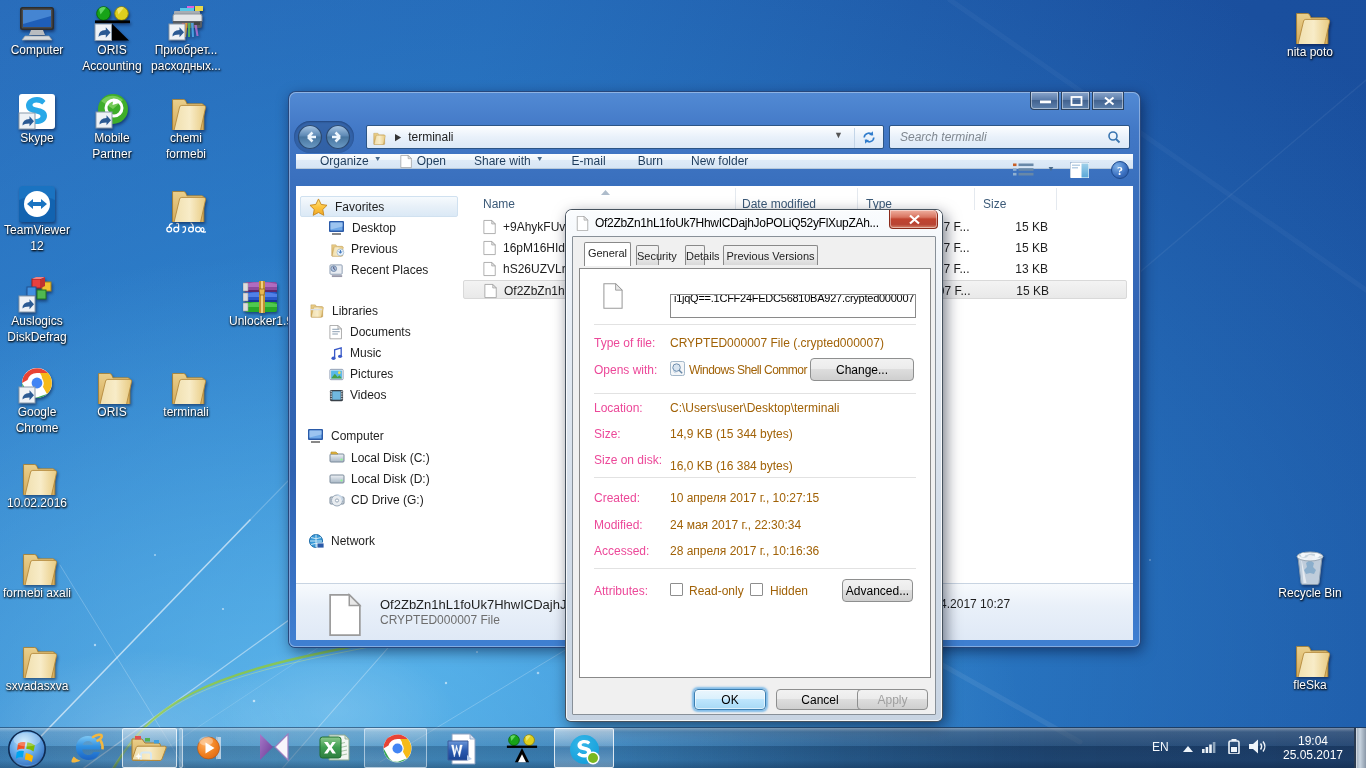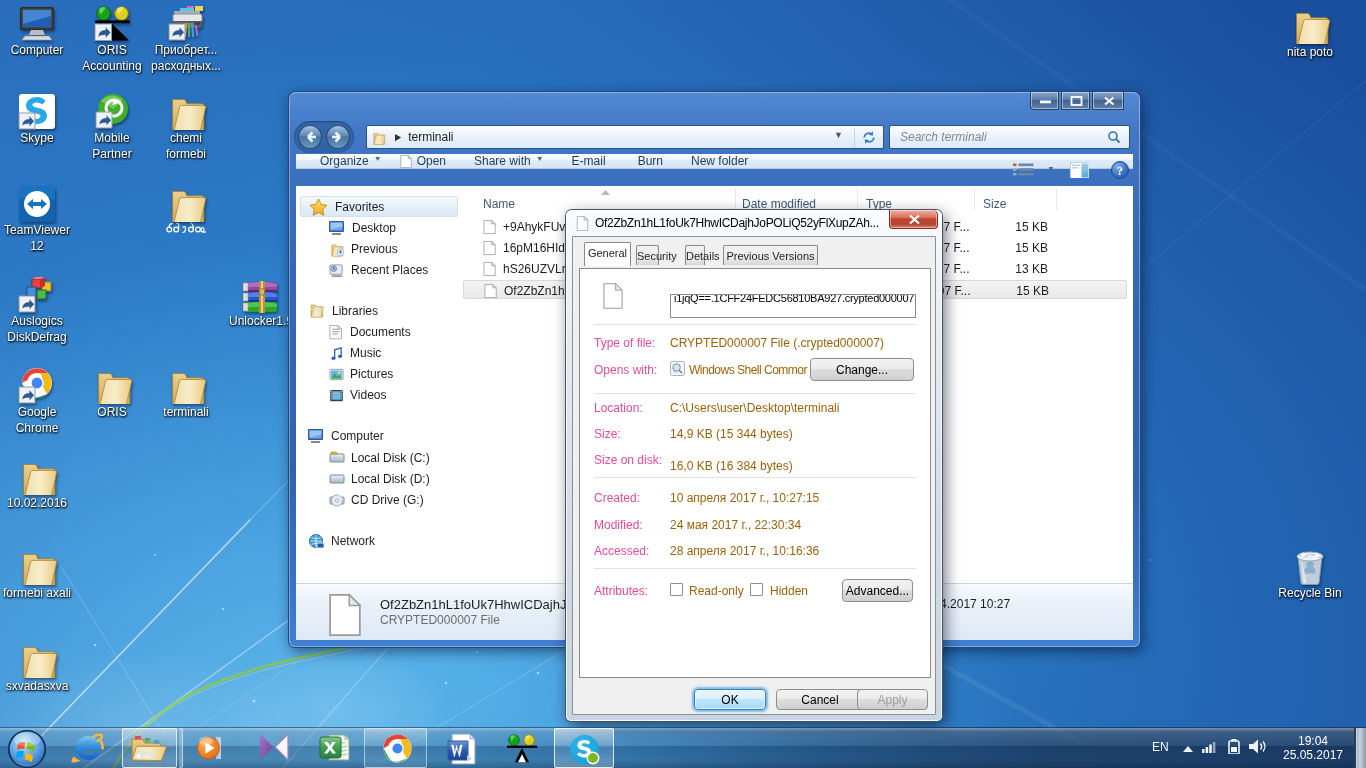--- a/index.html
+++ b/index.html
@@ -374,20 +374,25 @@
   <path d="M5 8 L8 34 q.2 1.5 2 1.5 h14 q1.8 0 2 -1.5 L29 8z" fill="#dfe7ee" opacity=".85" stroke="#9aa8b4" stroke-width="1"></path>
   <path d="M8 8 l2.5 26 h3z" fill="#fff" opacity=".6"></path>
   <path d="M13 14 l4-3 4 3 -1 4 3 3 -2 4 -4-1 -4 1 -2-4 3-3z" fill="#7ea8c8" opacity=".8"></path>
   <ellipse cx="17" cy="7.5" rx="13" ry="4.5" fill="#eef3f7" stroke="#9aa8b4" stroke-width="1"></ellipse>
   <path d="M6 6 q4 3 8 1 q5 -3 9 0 q3 2 6 .5" fill="none" stroke="#c8d4dc" stroke-width="2"></path>
   <circle cx="10" cy="6" r="2.2" fill="#f4f8fb"></circle>
           <circle cx="17" cy="8.5" r="2.6" fill="#eceff3"></circle>
           <circle cx="24" cy="6.5" r="2.2" fill="#f7fafc"></circle>
  </svg>
       </div>Recycle Bin</div>
+<div class="di" style="left:1266px;top:641px"><div class="ib">
+        <svg width="42" height="37" viewBox="0 0 42 37">
+          <use href="#folder" transform="scale(1.08)"></use>
+        </svg>
+      </div>fleSka</div>
 </div>
 <div id="exp">
  <div class="capb" style="left:741px;width:29px"><svg width="29" height="18">
         <rect x="9" y="8.5" width="11" height="2.8" fill="#fff"></rect>
       </svg></div>
  <div class="capb" style="left:772px;width:29px"><svg width="29" height="18">
         <rect x="9.5" y="5" width="10" height="8" fill="none" stroke="#fff" stroke-width="1.8"></rect>
       </svg></div>
  <div class="capb" style="left:803px;width:32px"><svg width="32" height="18">
         <path d="M12 5.5 l8.5 7 M20.5 5.5 l-8.5 7" stroke="#fff" stroke-width="2.1"></path>

